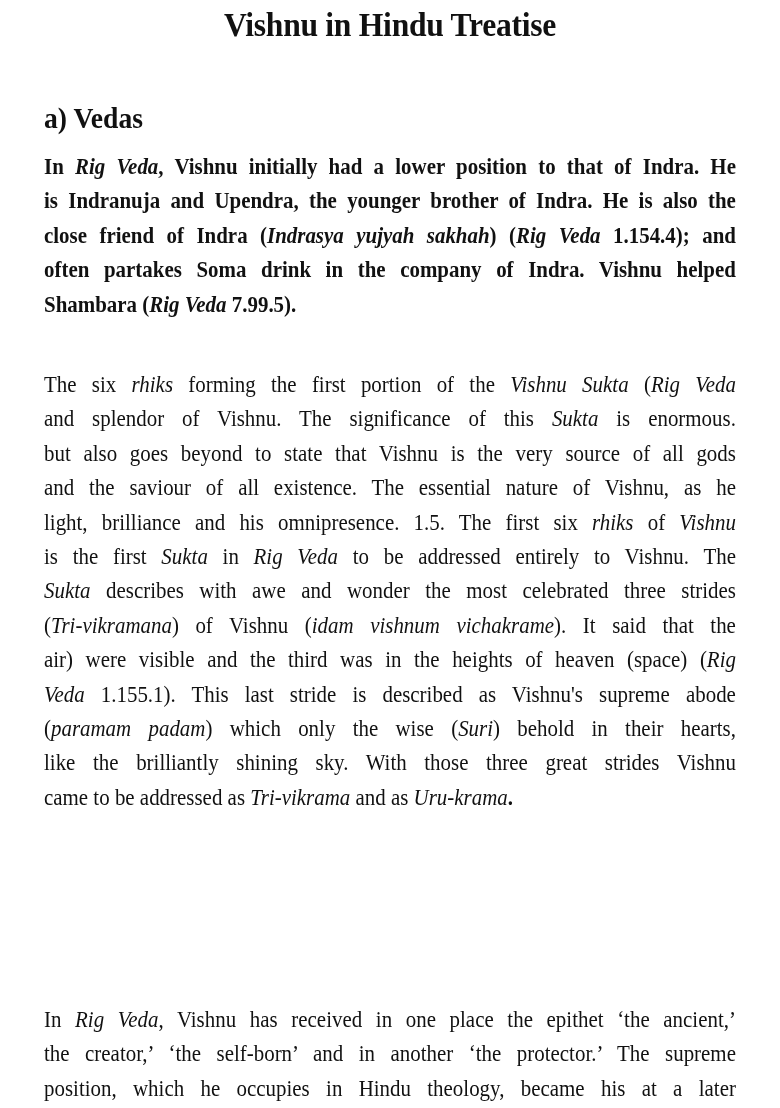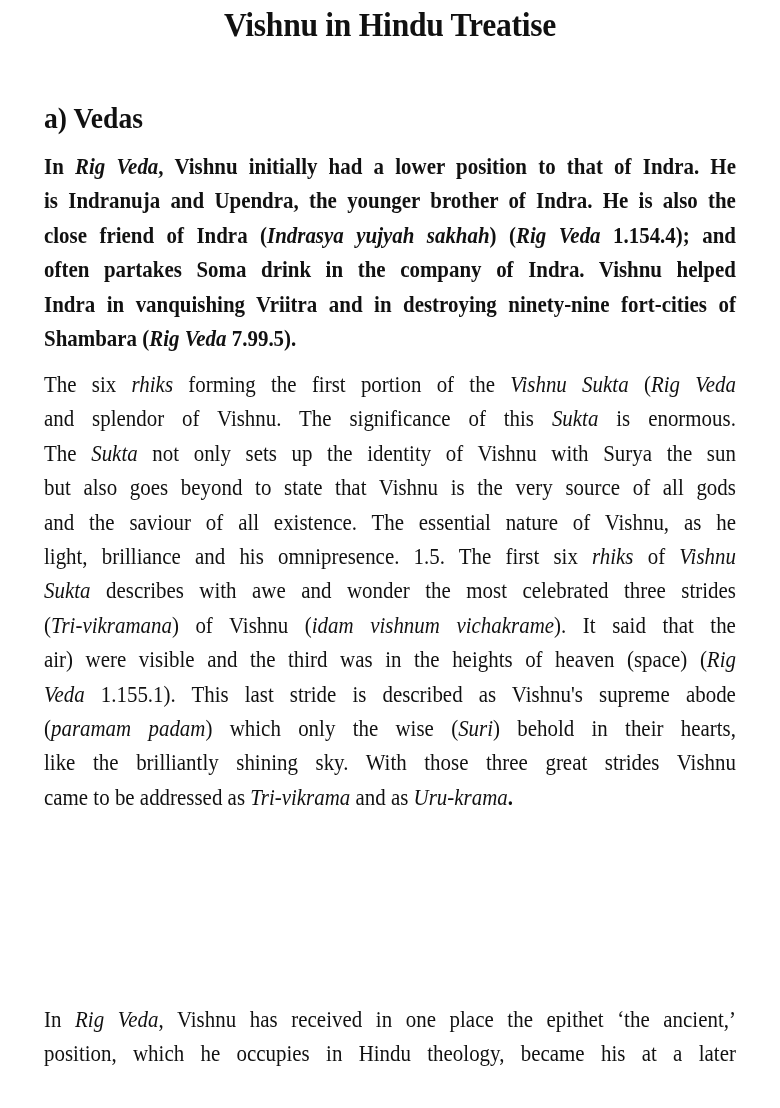--- a/index.html
+++ b/index.html
@@ -84,35 +84,35 @@
 
 <div class="page">
   <div class="page-title">Vishnu in Hindu Treatise</div>
   <div class="section-heading">a) Vedas</div>
 
   <div class="para" style="top: 150px; font-weight: bold;">
       <span class="line"><span class="inner"><span class="seg">In </span><span class="seg it">Rig Veda</span><span class="seg">, Vishnu initially had a lower position to that of Indra. He</span></span></span>
       <span class="line"><span class="inner"><span class="seg">is Indranuja and Upendra, the younger brother of Indra. He is also the</span></span></span>
       <span class="line"><span class="inner"><span class="seg">close friend of Indra (</span><span class="seg it">Indrasya yujyah sakhah</span><span class="seg">) (</span><span class="seg it">Rig Veda</span><span class="seg"> 1.154.4); and</span></span></span>
       <span class="line"><span class="inner"><span class="seg">often partakes Soma drink in the company of Indra. Vishnu helped</span></span></span>
-      <span class="line"><span class="inner"><span class="seg">Indra in vanquishing Vriitra and in destroying ninety-nine fort-cities of</span></span></span>
       <span class="line last"><span class="inner"><span class="seg">Shambara (</span><span class="seg it">Rig Veda</span><span class="seg"> 7.99.5).</span></span></span>
     </div>
   <div class="para" style="top: 368px;">
       <span class="line"><span class="inner"><span class="seg">The six </span><span class="seg it">rhiks</span><span class="seg"> forming the first portion of the </span><span class="seg it">Vishnu Sukta</span><span class="seg"> (</span><span class="seg it">Rig Veda</span></span></span>
       <span class="line"><span class="inner"><span class="seg">and splendor of Vishnu. The significance of this </span><span class="seg it">Sukta</span><span class="seg"> is enormous.</span></span></span>
-      <span class="line"><span class="inner"><span class="seg">The </span><span class="seg it">Sukta</span><span class="seg"> not only sets up the identity of Vishnu with Surya the sun</span></span></span>
       <span class="line"><span class="inner"><span class="seg">but also goes beyond to state that Vishnu is the very source of all gods</span></span></span>
       <span class="line"><span class="inner"><span class="seg">and the saviour of all existence. The essential nature of Vishnu, as he</span></span></span>
       <span class="line"><span class="inner"><span class="seg">light, brilliance and his omnipresence. 1.5. The first six </span><span class="seg it">rhiks</span><span class="seg"> of </span><span class="seg it">Vishnu</span></span></span>
+      <span class="line"><span class="inner"><span class="seg">is the first </span><span class="seg it">Sukta</span><span class="seg"> in </span><span class="seg it">Rig Veda</span><span class="seg"> to be addressed entirely to Vishnu. The</span></span></span>
       <span class="line"><span class="inner"><span class="seg it">Sukta</span><span class="seg"> describes with awe and wonder the most celebrated three strides</span></span></span>
       <span class="line"><span class="inner"><span class="seg">(</span><span class="seg it">Tri-vikramana</span><span class="seg">) of Vishnu (</span><span class="seg it">idam vishnum vichakrame</span><span class="seg">). It said that the</span></span></span>
       <span class="line"><span class="inner"><span class="seg">air) were visible and the third was in the heights of heaven (space) (</span><span class="seg it">Rig</span></span></span>
       <span class="line"><span class="inner"><span class="seg it">Veda</span><span class="seg"> 1.155.1). This last stride is described as Vishnu's supreme abode</span></span></span>
       <span class="line"><span class="inner"><span class="seg">(</span><span class="seg it">paramam padam</span><span class="seg">) which only the wise (</span><span class="seg it">Suri</span><span class="seg">) behold in their hearts,</span></span></span>
       <span class="line"><span class="inner"><span class="seg">like the brilliantly shining sky. With those three great strides Vishnu</span></span></span>
       <span class="line last"><span class="inner"><span class="seg">came to be addressed as </span><span class="seg it">Tri-vikrama</span><span class="seg"> and as </span><span class="seg it">Uru-krama</span><span class="seg bd">.</span></span></span>
     </div>
   <div class="para" style="top: 1003px;">
       <span class="line"><span class="inner"><span class="seg">In </span><span class="seg it">Rig Veda</span><span class="seg">, Vishnu has received in one place the epithet ‘the ancient,’</span></span></span>
+      <span class="line"><span class="inner"><span class="seg">the creator,’ ‘the self-born’ and in another ‘the protector.’ The supreme</span></span></span>
       <span class="line"><span class="inner"><span class="seg">position, which he occupies in Hindu theology, became his at a later</span></span></span>
     </div>
 </div>
 
 </body></html>

